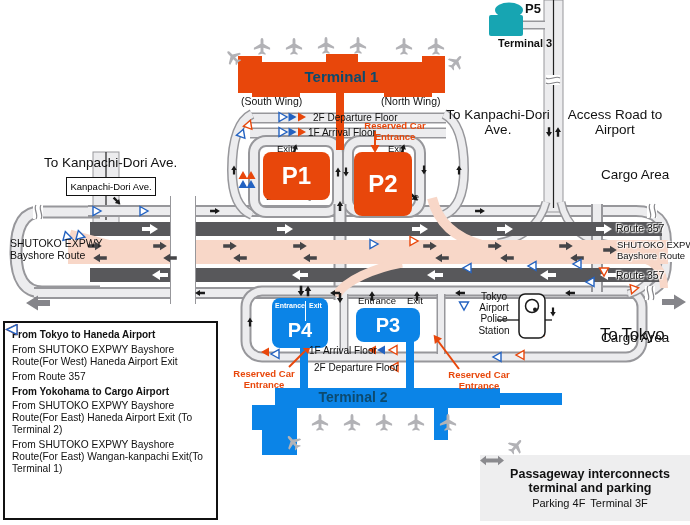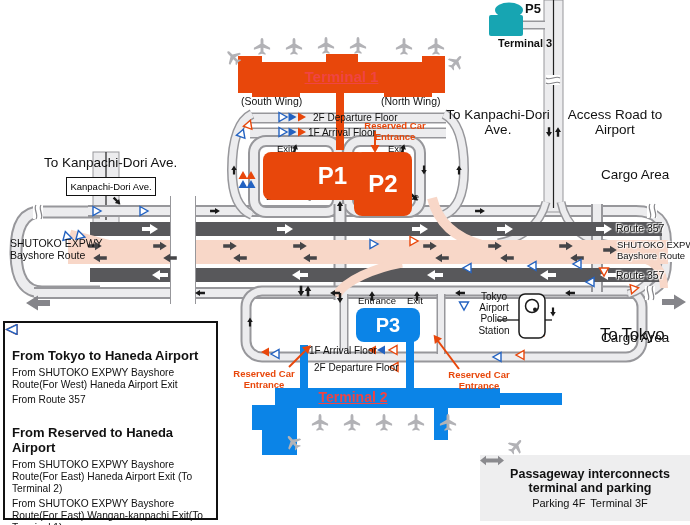--- a/index.html
+++ b/index.html
@@ -26,34 +26,34 @@
   .ch-os{fill:var(--c-orange,#E8470B);}
   .ch-bo{fill:#fff;stroke:var(--c-arrow_blue,#2362C1);stroke-width:1.4;}
   .ch-oo{fill:#fff;stroke:var(--c-orange,#E8470B);stroke-width:1.4;}
   .brk{stroke:#86868A;stroke-width:1.2;fill:none;}
   .pol{fill:#fff;stroke:#1a1a1a;stroke-width:1.5;}
   .optr{stroke:var(--c-orange,#E8470B);stroke-width:2;fill:none;}
   
   .lbl{position:absolute;font-size:10px;line-height:1.12;color:#111;white-space:nowrap;}
   .c{text-align:center;}
   .b{font-weight:bold;}
-  .w{color:#ef4444;text-decoration:underline;}
+  .w{color:#0c4a6e;}
   .o{color:var(--c-orange,#E8470B);white-space:normal;}
   .halo{text-shadow:0 0 2px #fff,0 0 2px #fff,1px 1px 1px #fff,-1px -1px 1px #fff;}
   .big{font-size:17px;letter-spacing:-0.3px;margin-top:31px;}
   .med{font-size:13.5px;white-space:normal;}
   .pbox{position:absolute;border-radius:8px;color:#fff;font-weight:bold;
         display:flex;align-items:center;justify-content:center;}
   .pbox.orange{background:var(--c-orange,#E8470B);font-size:24px;}
   .pbox.blue{background:var(--c-blue,#0B84E7);font-size:20px;}
   .boxed{position:absolute;background:#fff;border:1px solid #111;font-size:9.5px;
          display:flex;align-items:center;justify-content:center;}
   #legend{position:absolute;left:3px;top:321px;width:215px;height:199px;background:#fff;
           border:2px solid #111;box-sizing:border-box;padding:6px 7px;}
-  .lg-title{font-weight:bold;font-size:13px;line-height:1.15;margin:20px 0 3px 0;color:#111;}
+  .lg-title{font-weight:bold;font-size:10px;line-height:1.15;margin:0 0 3px 0;color:#111;}
   .lg-item{display:flex;gap:4px;font-size:10.2px;line-height:1.18;color:#111;margin-bottom:3px;}
   .lg-item svg{flex:0 0 auto;margin-top:1px;}
   #note{position:absolute;left:480px;top:455px;width:204px;height:66px;
         background:var(--c-note_bg,#EEEEEF);display:flex;flex-direction:column;
         align-items:center;justify-content:center;gap:2px;padding-left:8px;}
   .note-title{font-weight:bold;font-size:12.5px;line-height:1.15;text-align:center;color:#111;}
   .note-detail{font-size:11px;color:#111;display:flex;align-items:center;gap:5px;}
   .p4hdr{position:absolute;color:#fff;font-size:7px;font-weight:bold;}
   .p4div{position:absolute;width:1px;background:#fff;}
 </style>
@@ -314,21 +314,21 @@
 <div class="lbl c b o" style="left:364px;top:121px;width:62px;font-size:9.5px;">
   <div>Reserved Car</div>
   <div>Entrance</div>
 </div>
 
 <div class="lbl" style="left:277px;top:144px;font-size:9.5px;">Exit</div>
 <div class="lbl" style="left:266px;top:192px;font-size:9.5px;">Entrance</div>
 <div class="lbl" style="left:388px;top:144px;font-size:9.5px;">Exit</div>
 <div class="lbl" style="left:381px;top:192px;font-size:9.5px;">Entrance</div>
 
-<div class="pbox orange" style="left:263px;top:152px;width:67px;height:48px;padding-left:36px;">P1</div>
+<div class="pbox orange" style="left:263px;top:152px;width:67px;height:48px;">P1</div>
 <div class="pbox orange" style="left:354px;top:152px;width:58px;height:64px;">P2</div>
 
 <div class="lbl" style="left:44px;top:155px;font-size:13.5px;">To Kanpachi-Dori Ave.</div>
 <div class="boxed" style="left:66px;top:177px;width:88px;height:17px;">Kanpachi-Dori Ave.</div>
 
 <div class="lbl" style="left:10px;top:238px;font-size:10.5px;">
   <div>SHUTOKO EXPWY</div>
   <div>Bayshore Route</div>
 </div>
 
@@ -345,20 +345,23 @@
 <div class="lbl c" style="left:472px;top:291px;width:44px;">
   <div>Tokyo</div>
   <div>Airport</div>
   <div>Police</div>
   <div>Station</div>
 </div>
 
 <div class="lbl" style="left:358px;top:296px;font-size:9.5px;">Entrance</div>
 <div class="lbl" style="left:407px;top:296px;font-size:9.5px;">Exit</div>
 
+<div class="pbox blue" style="left:272px;top:298px;width:56px;height:50px;align-items:flex-end;padding-bottom:6px;box-sizing:border-box;">
+  <span>P4</span>
+</div>
 <div class="p4hdr" style="left:275px;top:302px;">Entrance</div>
 <div class="p4hdr" style="left:309px;top:302px;">Exit</div>
 <div class="p4div" style="left:305px;top:301px;height:20px;"></div>
 
 <div class="pbox blue" style="left:356px;top:308px;width:64px;height:34px;">P3</div>
 
 <div class="lbl" style="left:309px;top:345px;">1F Arrival Floor</div>
 <div class="lbl" style="left:314px;top:362px;">2F Departure Floor</div>
 
 <div class="lbl c b o" style="left:233px;top:369px;width:62px;font-size:9.5px;">
@@ -379,21 +382,21 @@
           <polygon class="ch-os" points="12,0.5 1.5,5.5 12,10.5"></polygon>
         </svg>
     <span style="white-space:normal;">From SHUTOKO EXPWY Bayshore Route(For West) Haneda Airport Exit</span>
   </div>
   <div class="lg-item">
     <svg width="13" height="11" viewBox="0 0 13 11">
           <polygon class="ch-bs" points="12,0.5 1.5,5.5 12,10.5"></polygon>
         </svg>
     <span style="white-space:normal;">From Route 357</span>
   </div>
-  <div class="lg-title" style="white-space:normal;">From Reserved to Haneda Airport</div>
+  <div class="lg-title" style="white-space:normal;">From Yokohama to Cargo Airport</div>
   <div class="lg-item">
     <svg width="13" height="11" viewBox="0 0 13 11">
           <polygon class="ch-oo" points="12,0.5 1.5,5.5 12,10.5"></polygon>
         </svg>
     <span style="white-space:normal;">From SHUTOKO EXPWY Bayshore Route(For East) Haneda Airport Exit (To Terminal 2)</span>
   </div>
   <div class="lg-item">
     <svg width="13" height="11" viewBox="0 0 13 11">
           <polygon class="ch-bo" points="12,0.5 1.5,5.5 12,10.5"></polygon>
         </svg>

